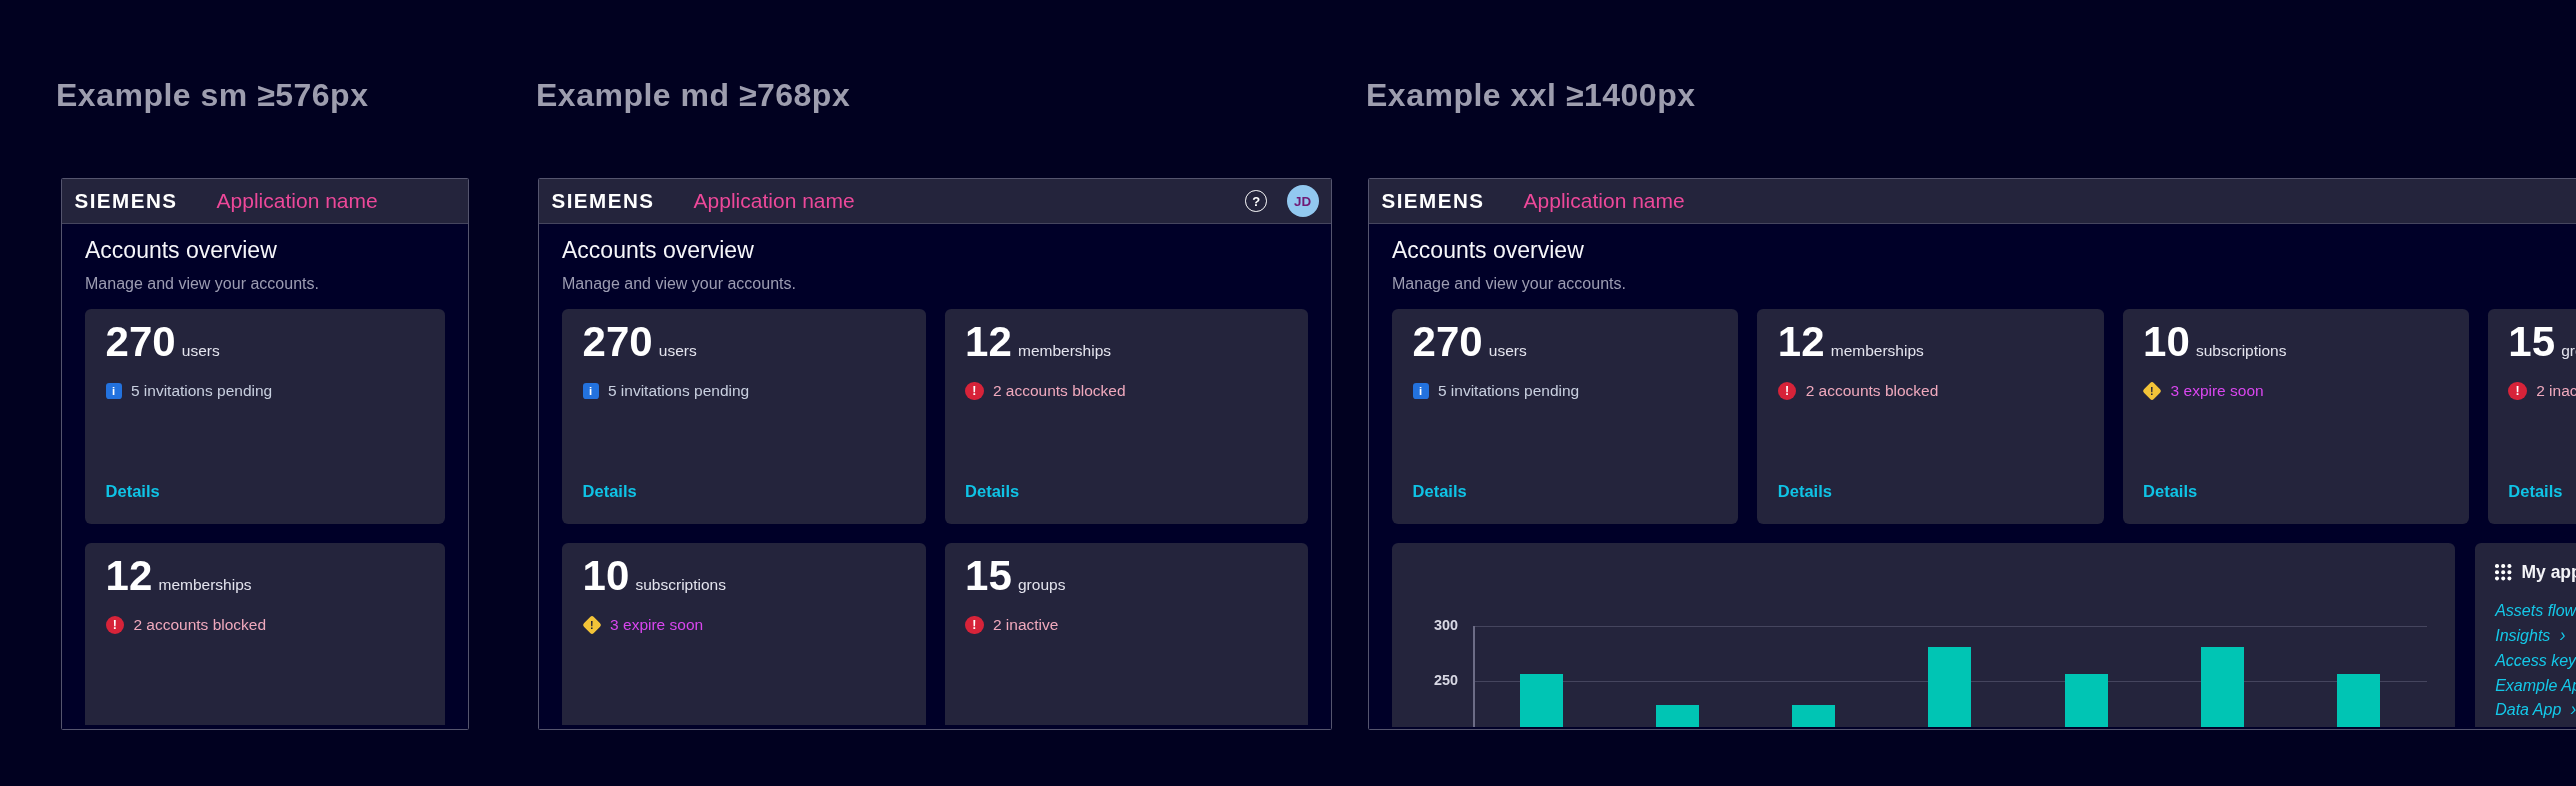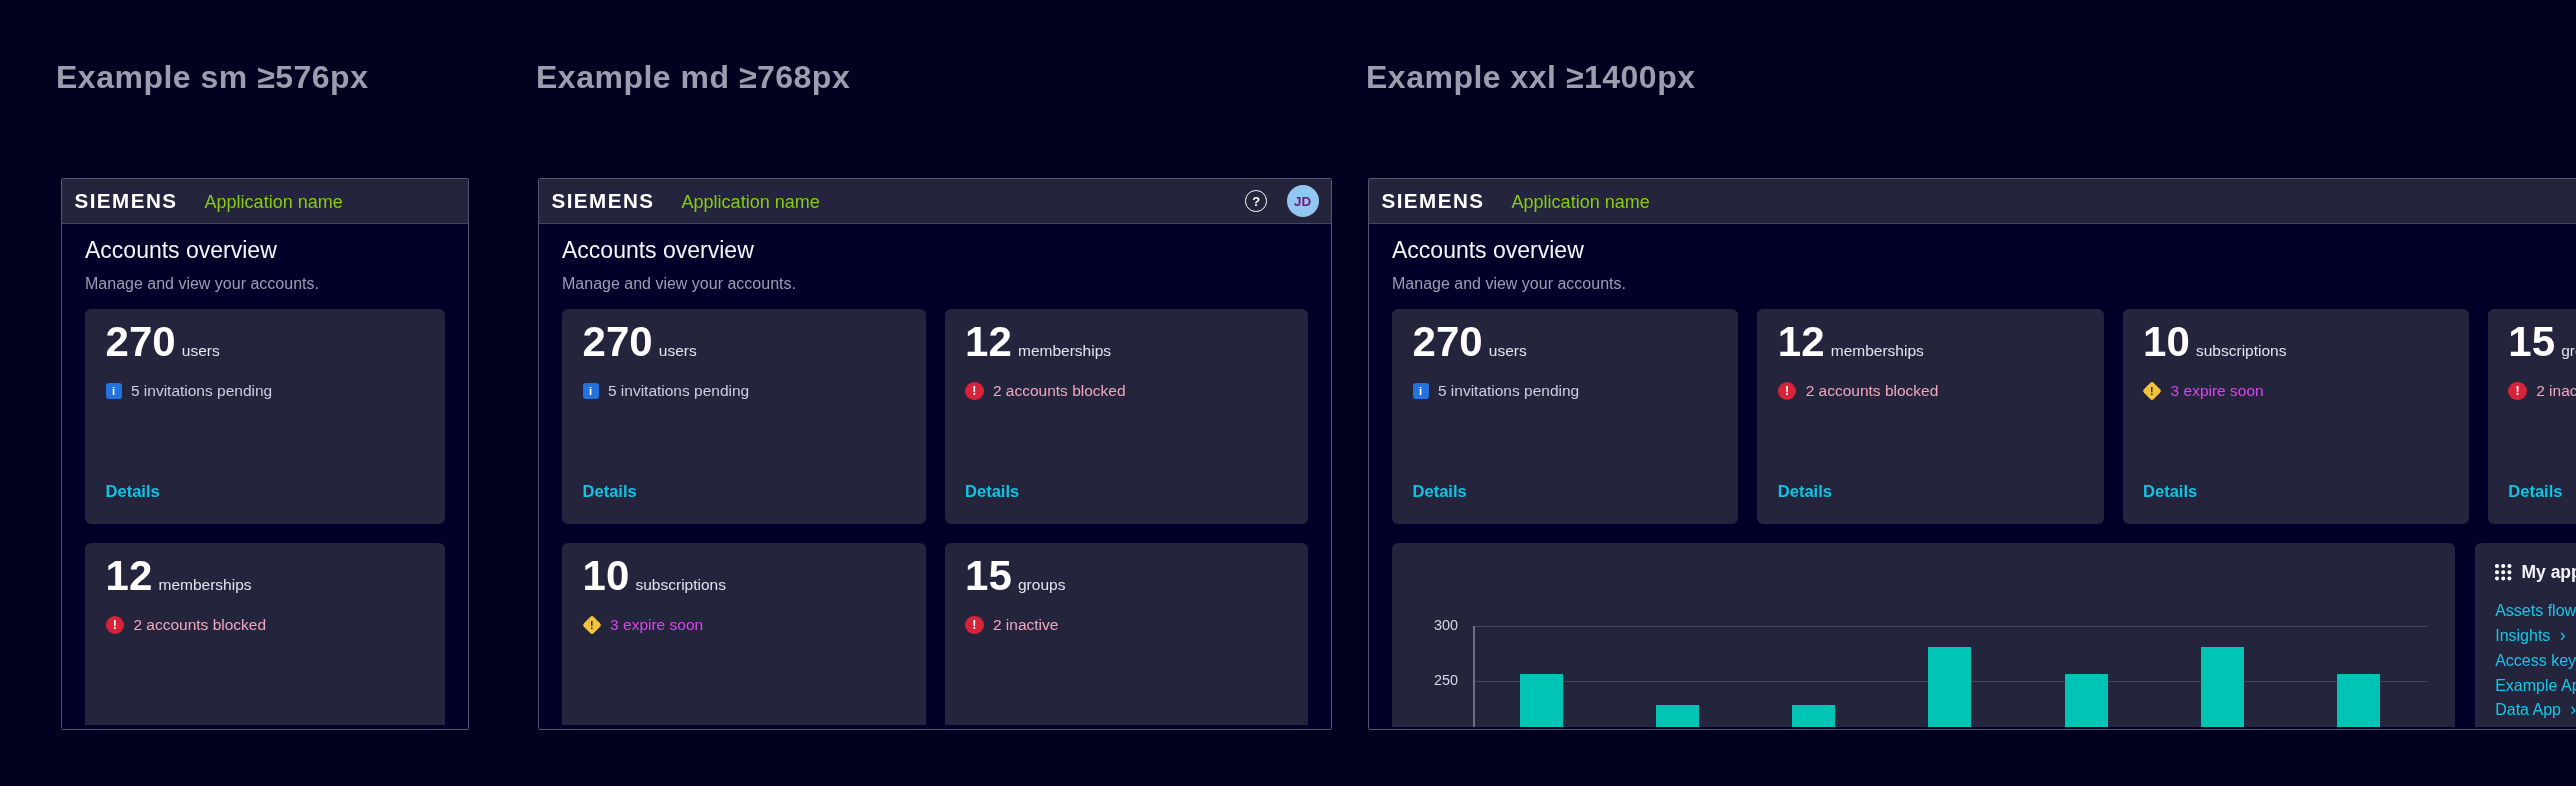--- a/index.html
+++ b/index.html
@@ -7,21 +7,21 @@
   body {
     position:relative;
     background:#010120;
     font-family:"Liberation Sans", sans-serif;
     overflow:hidden;
     color:#f2f2f7;
   }
 
   
   .ex-title {
-    position:absolute; top:59px;
+    position:absolute; top:77px;
     font-size:32px; font-weight:700; color:#9d9dae;
     letter-spacing:0.5px; white-space:nowrap;
   }
   .ex1-title { left:56px; }
   .ex2-title { left:536px; }
   .ex3-title { left:1366px; }
 
   
   .panel {
     position:absolute; top:178px;
@@ -36,21 +36,21 @@
 
   
   .appbar {
     height:45px; background:#24243c;
     border-bottom:1.5px solid #45455e;
     display:flex; align-items:center; justify-content:space-between;
     padding:0 12.4px;
   }
   .appbar-left { display:flex; align-items:baseline; }
   .brand { font-size:20.6px; font-weight:700; letter-spacing:1.5px; color:#ffffff; }
-  .appname { font-size:18px; color:#84cc16; margin-left:27px; font-weight:400; }
+  .appname { font-size:21px; color:#ec4899; margin-left:39px; font-weight:400; }
   .appbar-right { display:flex; align-items:center; gap:19.6px; }
   .help-btn {
     width:21.6px; height:21.6px; border-radius:50%;
     border:1.5px solid #ffffff; color:#ffffff;
     display:flex; align-items:center; justify-content:center;
     font-size:13px; font-weight:600; cursor:pointer;
   }
   .avatar {
     width:32px; height:32px; border-radius:50%;
     background:#92c8f0; color:#701a75;
@@ -109,21 +109,21 @@
   .card-head {
     display:flex; align-items:center; margin-top:18.5px; gap:10.3px;
   }
   .card-head h3 { font-size:17.5px; font-weight:700; color:#f4f4f8; }
   .kebab {
     margin-left:auto; width:4.1px; height:4.1px; border-radius:50%;
     background:#0fc3e5;
     box-shadow:0 6.7px 0 #0fc3e5, 0 13.4px 0 #0fc3e5;
     margin-top:-11.3px; cursor:pointer;
   }
-  .plot { position:absolute; left:23px; right:23px; top:57px; bottom:0; }
+  .plot { position:absolute; left:23px; right:23px; top:57px; bottom:0;font-weight:bold; }
   .ytick {
     position:absolute; left:0; width:43px; text-align:right;
     font-size:14.4px; color:#d8d8e4;
   }
   .plot-area { position:absolute; left:58px; right:5.2px; top:0; bottom:0; }
   .gridline { position:absolute; left:0; right:0; height:1.5px; background:#45455e; }
   .axis-y { position:absolute; left:0; bottom:0; width:1.5px; height:101px; background:#6c6c86; }
   .bars {
     position:absolute; left:0; right:0; top:0; bottom:0;
     display:flex; justify-content:space-around; align-items:flex-end;
@@ -138,20 +138,21 @@
       6.2px 0 0 #fff, 12.4px 0 0 #fff,
       0 6.2px 0 #fff, 6.2px 6.2px 0 #fff, 12.4px 6.2px 0 #fff,
       0 12.4px 0 #fff, 6.2px 12.4px 0 #fff, 12.4px 12.4px 0 #fff;
   }
   .app-links { list-style:none; margin-top:20.6px; }
   .app-links li { margin-bottom:9.3px; }
   .app-links a {
     display:inline-flex; align-items:center; gap:9.3px;
     font-size:16px; color:#14c8e8; text-decoration:none; cursor:pointer;
     line-height:15.5px;
+    font-style:italic;
   }
   .chev { font-size:17.5px; color:#14c8e8; }
 </style>
 </head>
 <body>
 
 <h2 class="ex-title ex1-title">Example sm ≥576px</h2>
 <h2 class="ex-title ex2-title">Example md ≥768px</h2>
 <h2 class="ex-title ex3-title">Example xxl ≥1400px</h2>
 

